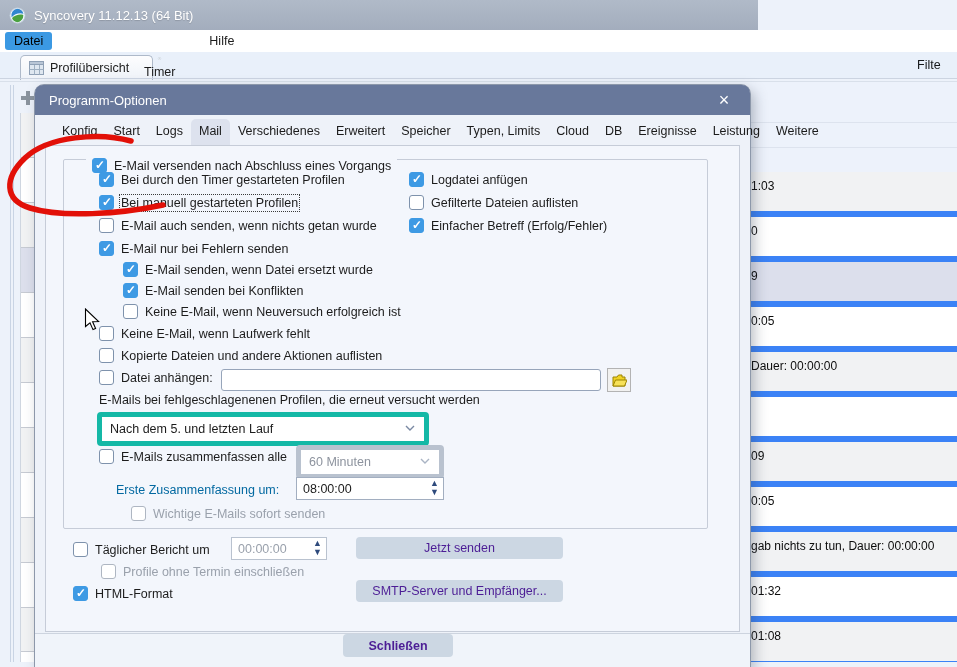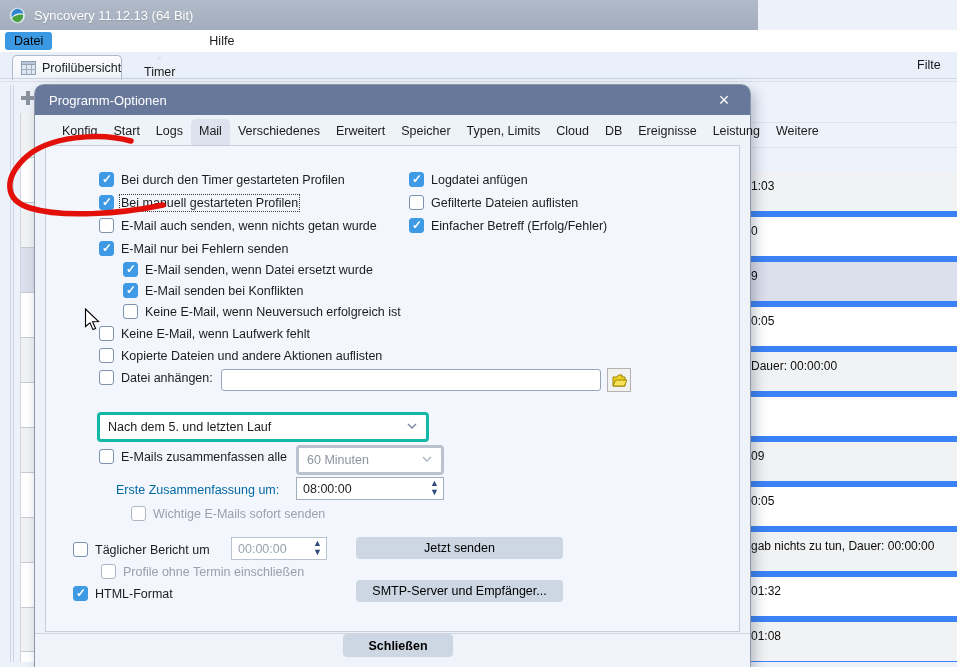--- a/index.html
+++ b/index.html
@@ -13,21 +13,21 @@
   .titlebar .app-icon { margin:0 8px 0 9px; width:17px; height:17px; }
   .titlebar .title { color:#ffffff; font-size:13px; text-shadow:0 1px 1px rgba(0,0,0,.15); }
 
   .menubar { position:absolute; left:0; top:30px; width:957px; height:22px; background:#ffffff;
              display:flex; align-items:center; gap:14px; padding-left:5px; }
   .menu-item { padding:2px 9px; border-radius:3px; }
   .menu-item.sel { background:#3b99e3; color:#000000; }
   .menu-item.dim { color:#9aa2ad;margin-top:32px; }
 
   .toolbar { position:absolute; left:0; top:52px; width:957px; height:26px; background:#e9f0fa; }
-  .tool-tab { position:absolute; left:12px; top:3px; height:25px; padding:0 0 0 8px;
+  .tool-tab { position:absolute; left:20px; top:3px; height:25px; padding:0 23px 0 8px;
               display:flex; align-items:center; gap:6px;
               background:linear-gradient(#fdfdfe,#eef2f8); border:1px solid #aeb9c9;
               border-bottom:none; border-radius:5px 5px 0 0; }
   .tool-item { position:absolute; left:136px; top:5px; height:22px; padding:0 8px;
                display:flex; align-items:center; gap:5px;flex-direction:column; }
   .toolbar-right { position:absolute; right:0px; top:6px; width:40px; overflow:hidden;
                    white-space:nowrap; color:#15171a; }
   .hline { position:absolute; left:0; width:957px; height:1px; }
 
   
@@ -80,34 +80,34 @@
   .cb.checked:after { content:"✓"; position:absolute; left:2px; top:-1px; color:#fff;
                       font-size:12px; font-weight:bold; }
   .opt.dis .lbl { color:#9aa1ac; }
   .opt.dis .cb { border-color:#aeb6c2; }
   .lbl.focus { outline:1px dotted #3a3a3a; outline-offset:1px; }
 
   .text-input { position:absolute; background:#fff; border:1px solid #97a5ba; border-radius:3px;
                 height:22px; padding:0 6px; font-family:"Liberation Sans",sans-serif; font-size:12.5px; }
   .mini-btn { position:absolute; width:24px; height:24px; background:#f1f1f0; border:1px solid #b3b3b3;
               display:flex; align-items:center; justify-content:center; }
-  .combo { position:absolute; background:#fff; border:3px solid #14b8a6; border-radius:4px;
+  .combo { position:absolute; background:#fff; border:5px solid #14b8a6; border-radius:4px;
            height:23px; display:flex; align-items:center; padding:12px 8px; }
   .combo .chev { position:absolute; right:9px; top:8px; }
   .combo.dis { border-color:#b9c2cf; color:#8d939e; }
   .spinbox { position:absolute; background:#fff; border:1px solid #a2aec0; height:23px;
              display:flex; align-items:center; padding:0 6px; }
   .spinbox.dis { color:#9aa1ac; border-color:#b9c2cf; }
   .spin-arrows { position:absolute; right:4px; top:1px; display:flex; flex-direction:column;
                  line-height:9px; font-size:9px; color:#2e4a7c; }
   .plain-label { position:absolute; white-space:nowrap; }
   .plain-label.dim { color:#0369a1; }
 
   .btn { position:absolute; background:#ccd7e3; border:none; border-radius:4px;
-         font-family:"Liberation Sans",sans-serif; font-size:12.5px; color:#000000;
+         font-family:"Liberation Sans",sans-serif; font-size:12.5px; color:#4c1d95;
          display:flex; align-items:center; justify-content:center; }
   .footer-sep { position:absolute; left:0; top:548px; width:715px; height:1px; background:#cdd4df; }
   .footer { position:absolute; left:0; top:549px; width:715px; height:33px; background:#f0f4fa; }
 
   
   .annotation { position:absolute; left:0; top:128px; z-index:40; pointer-events:none; }
   .cursor { position:absolute; left:84px; top:308px; z-index:50; pointer-events:none; }
 </style>
 </head>
 <body>
@@ -204,20 +204,26 @@
     <span class="tab">Typen, Limits</span>
     <span class="tab">Cloud</span>
     <span class="tab">DB</span>
     <span class="tab">Ereignisse</span>
     <span class="tab">Leistung</span>
     <span class="tab">Weitere</span>
   </div>
 
   <div class="tabpage">
 
+    <div class="groupbox">
+      <div class="group-title">
+        <span class="cb checked"></span>
+        <span class="lbl">E-Mail versenden nach Abschluss eines Vorgangs</span>
+      </div>
+    </div>
 
     <div class="opt" style="left:53px; top:26px;">
       <span class="cb checked"></span>
       <span class="lbl">Bei durch den Timer gestarteten Profilen</span>
     </div>
     <div class="opt" style="left:53px; top:49px;">
       <span class="cb checked"></span>
       <span class="lbl focus">Bei manuell gestarteten Profilen</span>
     </div>
     <div class="opt" style="left:53px; top:72px;">
@@ -266,20 +272,21 @@
     </div>
     <div class="opt" style="left:363px; top:49px;">
       <span class="cb"></span>
       <span class="lbl">Gefilterte Dateien auflisten</span>
     </div>
     <div class="opt" style="left:363px; top:72px;">
       <span class="cb checked"></span>
       <span class="lbl">Einfacher Betreff (Erfolg/Fehler)</span>
     </div>
 
+    <span class="plain-label" style="left:53px; top:247px;">E-Mails bei fehlgeschlagenenen Profilen, die erneut versucht werden</span>
     <div class="combo" style="left:51px; top:266px; width:332px;">
       <span>Nach dem 5. und letzten Lauf</span>
       <svg class="chev" width="10" height="6" viewBox="0 0 10 6">
         <polyline points="1,1 5,5 9,1" fill="none" stroke="#7a89a3" stroke-width="1.4"></polyline>
       </svg>
     </div>
 
     <div class="opt" style="left:53px; top:303px;">
       <span class="cb"></span>
       <span class="lbl">E-Mails zusammenfassen alle</span>

